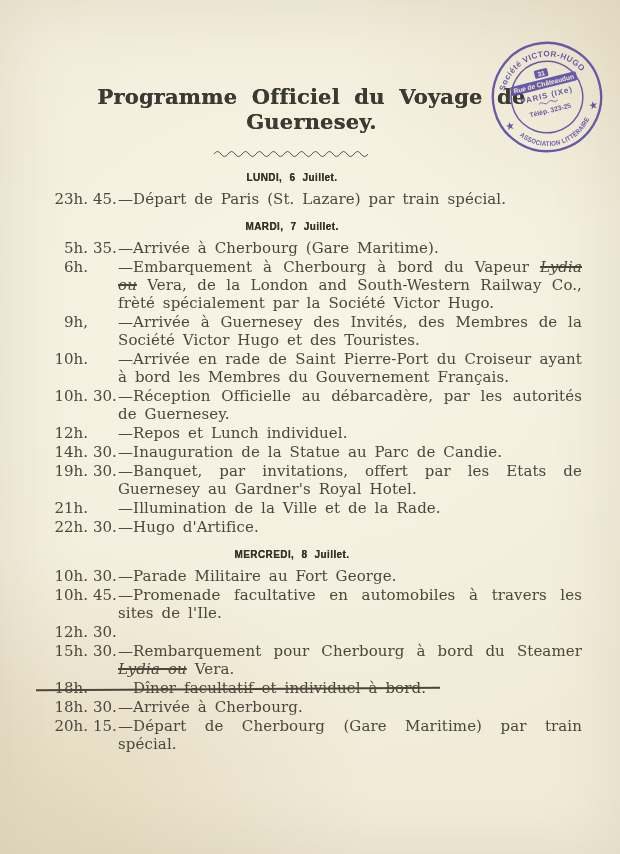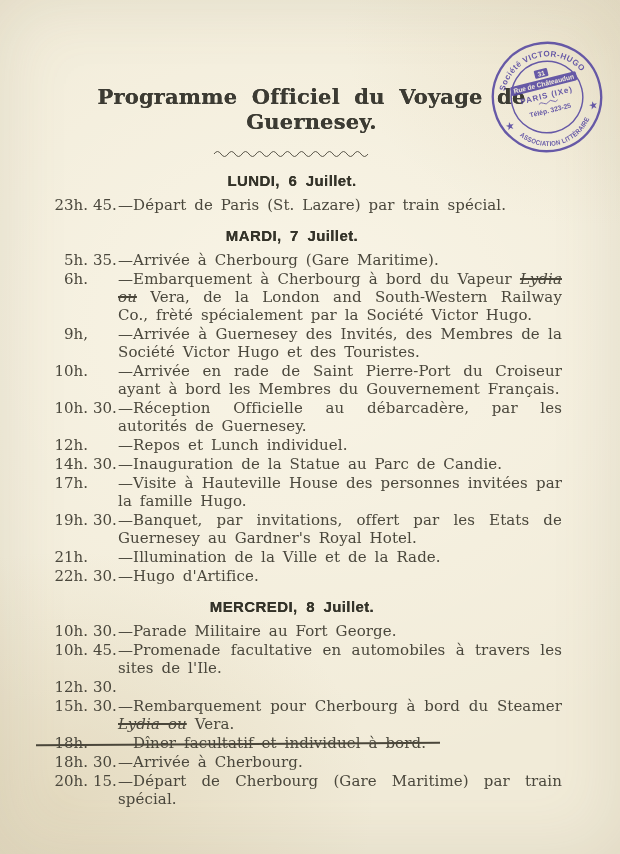--- a/index.html
+++ b/index.html
@@ -18,24 +18,24 @@
   .title{
     margin:84px 36px 0 0;text-align:center;
     font-size:21px;font-weight:bold;letter-spacing:0.2px;word-spacing:7px;
     color:#3c3b33;text-shadow:0 0 0.5px #3c3b33;padding-left:39px;
   }
   .divider-wrap{text-align:center;margin:15px 36px 0 0;height:10px;}
   .divider-wrap svg{vertical-align:top;}
   h2.day{
     margin:13px 36px 7px 0;text-align:center;
     font-family:"Liberation Sans", sans-serif;
-    font-size:15px;font-weight:bold;letter-spacing:0.4px;word-spacing:4px;
+    font-size:10px;font-weight:bold;letter-spacing:0.4px;word-spacing:4px;
     color:#343329;text-shadow:0 0 0.4px #343329;
   }
-  .entry{display:flex;margin:0 58px 1px 40px;line-height:18px;font-size:15px;position:relative;}
+  .entry{display:flex;margin:0 38px 1px 40px;line-height:18px;font-size:15px;position:relative;}
   .time{flex:0 0 78px;display:flex;}
   .hours{flex:0 0 48px;text-align:right;white-space:nowrap;}
   .mins{padding-left:5px;white-space:nowrap;}
   .etext{flex:1;text-align:justify;word-spacing:3px;letter-spacing:0.1px;}
   .seg.it{}
   .seg.strike{font-style:italic;text-decoration:line-through;text-decoration-thickness:1.5px;text-decoration-color:#4a463a;}
   .entry.struck::after{
     content:"";position:absolute;left:-4px;top:8.5px;width:404px;
     border-top:2px solid #4a463a;transform:rotate(-0.35deg);
   }
@@ -133,27 +133,20 @@
     </div>
     <div class="entry">
       <span class="time">
         <span class="hours">14h.</span>
         <span class="mins">30.</span>
       </span>
       <span class="etext"><span class="seg">—Inauguration de la Statue au Parc de Candie.</span></span>
     </div>
     <div class="entry">
       <span class="time">
-        <span class="hours">17h.</span>
-        <span class="mins"></span>
-      </span>
-      <span class="etext"><span class="seg">—Visite à Hauteville House des personnes invitées par la famille Hugo.</span></span>
-    </div>
-    <div class="entry">
-      <span class="time">
         <span class="hours">19h.</span>
         <span class="mins">30.</span>
       </span>
       <span class="etext"><span class="seg">—Banquet, par invitations, offert par les Etats de Guernesey au Gardner's Royal Hotel.</span></span>
     </div>
     <div class="entry">
       <span class="time">
         <span class="hours">21h.</span>
         <span class="mins"></span>
       </span>

